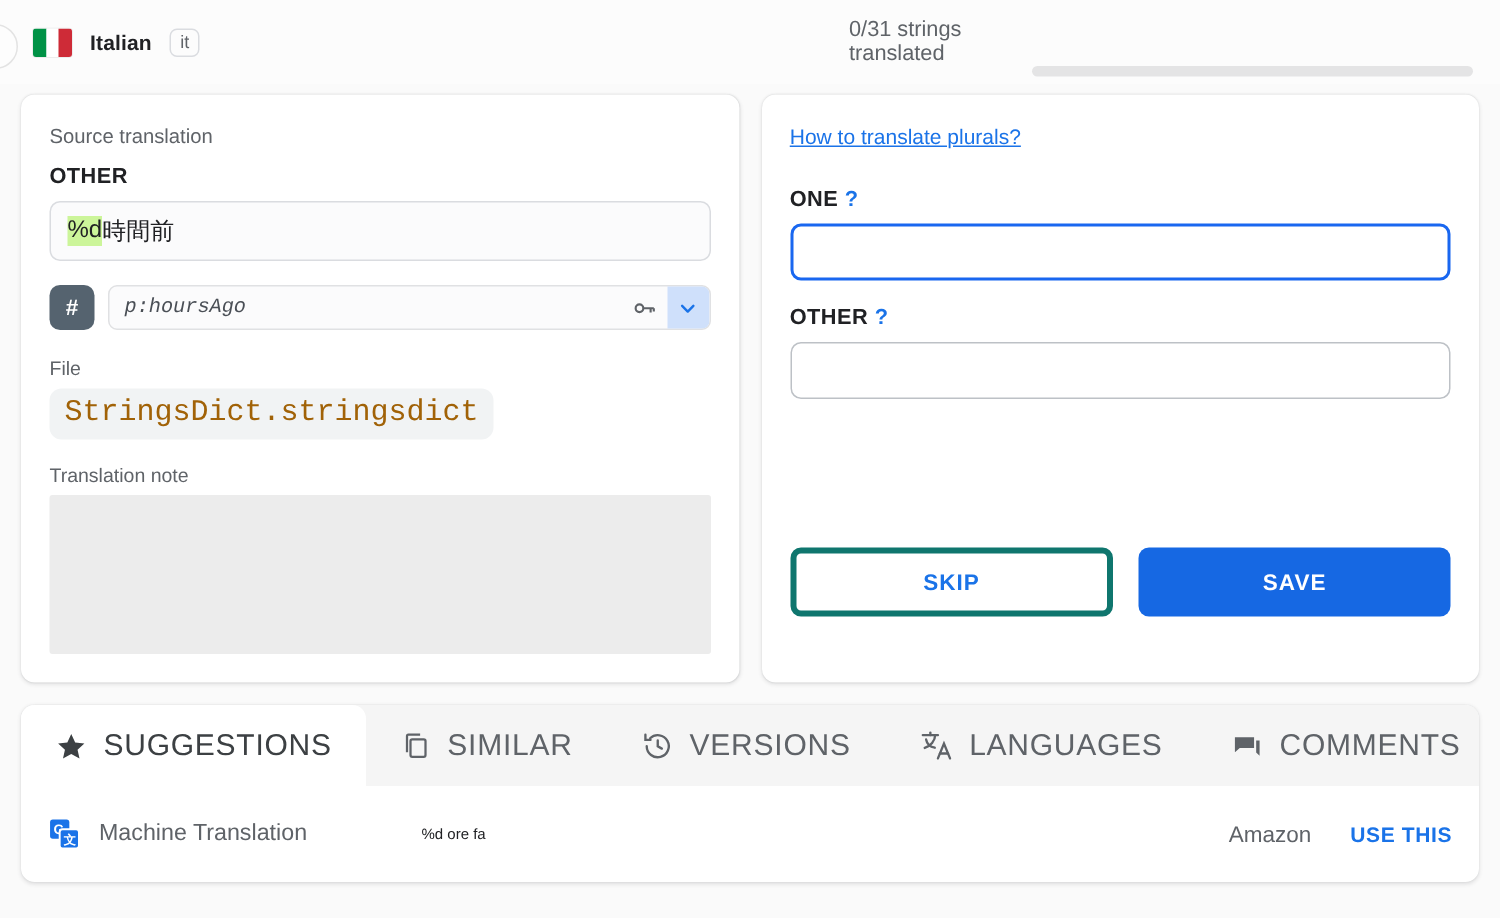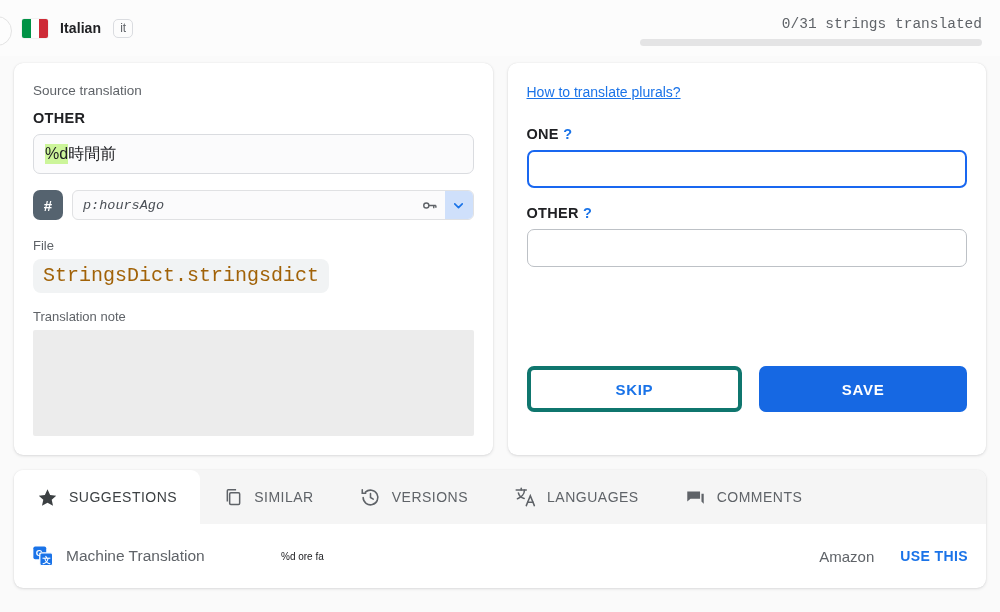--- a/index.html
+++ b/index.html
@@ -54,25 +54,24 @@
     color: #5f6368;
     border: 1px solid #dadce0;
     border-radius: 5px;
     padding: 2px 6px 3px;
     line-height: 1;
   }
 
   .topbar-right {
     margin-left: auto;
     display: flex;
-    flex-direction: column;
+    flex-direction: row;
     align-items: flex-end;
     width: 420px;
     padding-right: 4px;
-    font-family: Liberation Mono, monospace;
   }
   .progress-label {
     font-size: 14.5px;
     color: #5f6368;
     margin-bottom: 7px;
     margin-top: 6px;
   }
   .progress-track {
     width: 342px;
     height: 7px;
@@ -241,21 +240,21 @@
     display: flex;
     align-items: stretch;
     height: 54px;
     background: #f5f5f5;
   }
   .tab {
     display: flex;
     align-items: center;
     gap: 11px;
     padding: 0 23px;
-    font-size: 14px;
+    font-size: 20px;
     letter-spacing: .5px;
     color: #5f6368;
     cursor: pointer;
   }
   .tab.active {
     background: #fff;
     color: #3c4043;
     border-top-right-radius: 9px;
   }
   .tab svg { display: block; }

